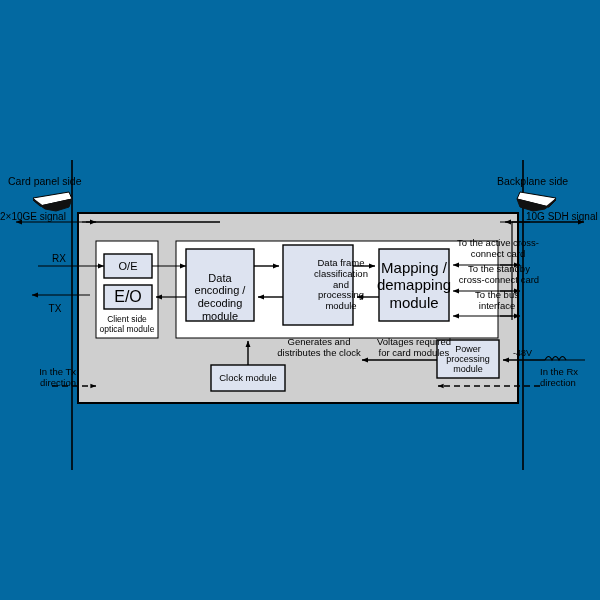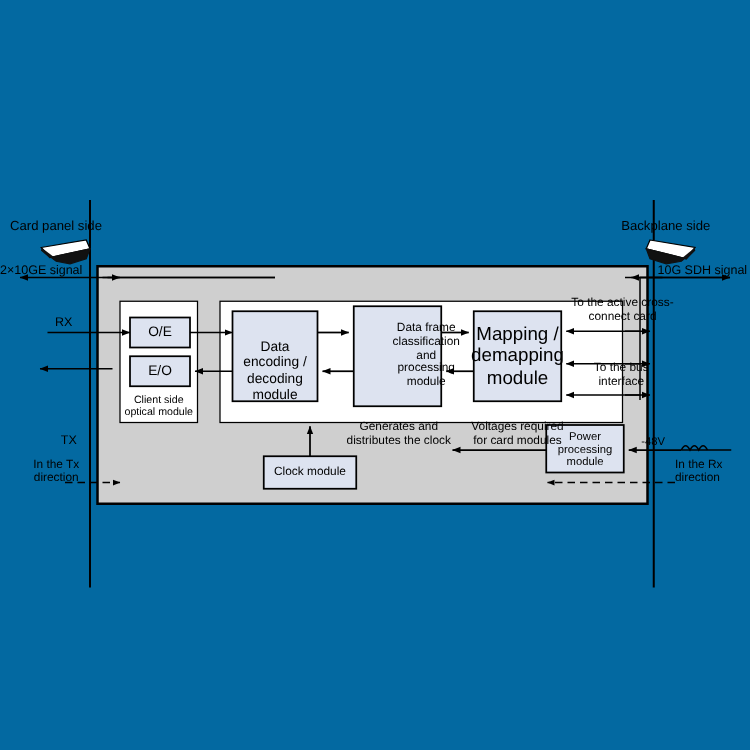--- a/index.html
+++ b/index.html
@@ -142,27 +142,27 @@
   </svg>
 
   <div class="lbl side-lbl" style="left:8px; top:176px; width:110px;">Card panel side</div>
 
   <div class="lbl side-lbl" style="left:497px; top:176px; width:105px;">Backplane side</div>
 
   <div class="lbl sig-lbl" style="left:0px; top:211px; width:86px;">2×10GE signal</div>
 
   <div class="lbl sig-lbl" style="left:526px; top:211px; width:90px;">10G SDH signal</div>
 
-  <div class="lbl sig-lbl" style="left:44px; top:253px; width:30px; ">RX</div>
-
-  <div class="lbl sig-lbl" style="left:40px; top:303px; width:30px; text-align:center;margin-top:44px;">TX</div>
+  <div class="lbl sig-lbl" style="left:44px; top:253px; width:30px; text-align:center;">RX</div>
+
+  <div class="lbl sig-lbl" style="left:40px; top:303px; width:30px; text-align:center;">TX</div>
 
   <div class="lbl box-lbl" style="left:104px; top:254px; width:48px; height:24px; font-size:11px;">O/E</div>
 
-  <div class="lbl box-lbl" style="left:104px; top:285px; width:48px; height:24px; font-size:11px;">E/O</div>
+  <div class="lbl box-lbl" style="left:104px; top:285px; width:48px; height:24px; font-size:16px;">E/O</div>
 
   <div class="lbl box-lbl" style="left:94px; top:312px; width:66px; height:26px; font-size:8.5px;">Client side
 optical module</div>
 
   <div class="lbl box-lbl" style="left:186px; top:261px; width:68px; height:72px; font-size:11px;border-radius:20px;">Data
 encoding /
 decoding
 module</div>
 
   <div class="lbl box-lbl" style="left:283px; top:245px; width:70px; height:80px; font-size:9.5px;padding-left:23px;">Data frame
@@ -177,31 +177,33 @@
 
   <div class="lbl box-lbl" style="left:211px; top:365px; width:74px; height:26px; font-size:9.5px;">Clock module</div>
 
   <div class="lbl box-lbl" style="left:437px; top:340px; width:62px; height:38px; font-size:9px;">Power
 processing
 module</div>
 
   <div class="lbl bp-lbl" style="left:443px; top:238px; width:110px;">To the active cross-
 connect card</div>
 
+  <div class="lbl bp-lbl" style="left:443px; top:264px; width:112px;">To the standby
+cross-connect card</div>
 
   <div class="lbl bp-lbl" style="left:452px; top:290px; width:90px;">To the bus
 interface</div>
 
   <div class="lbl ann-lbl" style="left:254px; top:337px; width:130px;">Generates and
 distributes the clock</div>
 
   <div class="lbl ann-lbl" style="left:360px; top:337px; width:108px;">Voltages required
 for card modules</div>
 
   <div class="lbl" style="left:498px; top:348px; width:34px; font-size:9px; text-align:right;">-48V</div>
 
-  <div class="lbl" style="left:14px; top:367px; width:62px; font-size:9.5px; text-align:center;">In the Tx
+  <div class="lbl" style="left:14px; top:367px; width:62px; font-size:9.5px; text-align:right;">In the Tx
 direction</div>
 
   <div class="lbl" style="left:540px; top:367px; width:62px; font-size:9.5px; text-align:left;">In the Rx
 direction</div>
 
 </div>
 
 </body></html>

